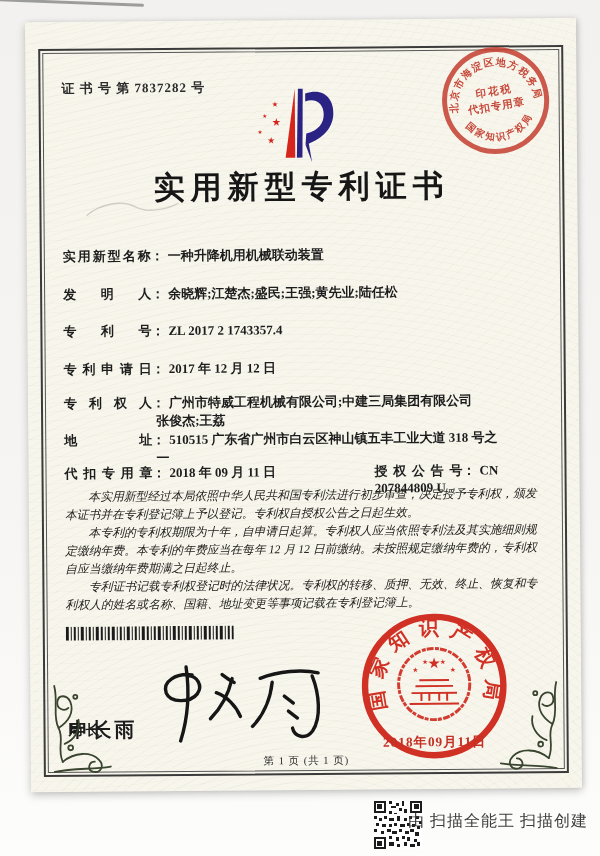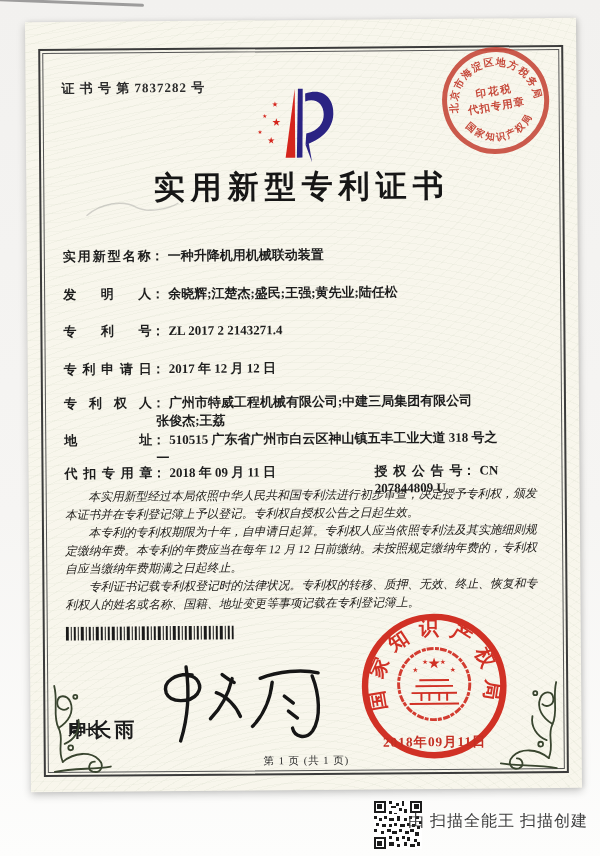--- a/index.html
+++ b/index.html
@@ -107,21 +107,21 @@
     <path d="M2,18 C16,6 38,2 52,10 C64,16 84,12 94,6" fill="none" stroke="#8a8a8a" stroke-width="1.4"></path>
   </svg>
 
   <div class="frow" style="top:226px">
     <span class="flabel">实用新型名称</span><span class="fcolon">：</span><span class="fvalue">一种升降机用机械联动装置</span>
   </div>
   <div class="frow" style="top:264px">
     <span class="flabel">发明人</span><span class="fcolon">：</span><span class="fvalue">余晓辉;江楚杰;盛民;王强;黄先业;陆任松</span>
   </div>
   <div class="frow" style="top:301px">
-    <span class="flabel">专利号</span><span class="fcolon">：</span><span class="fvalue">ZL 2017 2 2143271.4</span>
+    <span class="flabel">专利号</span><span class="fcolon">：</span><span class="fvalue">ZL 2017 2 1743357.4</span>
   </div>
   <div class="frow" style="top:339px">
     <span class="flabel">专利申请日</span><span class="fcolon">：</span><span class="fvalue">2017 年 12 月 12 日</span>
   </div>
   <div class="frow" style="top:373px">
     <span class="flabel">专利权人</span><span class="fcolon">：</span><span class="fvalue">广州市特威工程机械有限公司;中建三局集团有限公司</span>
   </div>
   <div class="fcont" style="top:391px">张俊杰;王荔</div>
   <div class="frow" style="top:410px">
     <span class="flabel">地址</span><span class="fcolon">：</span><span class="fvalue">510515 广东省广州市白云区神山镇五丰工业大道 318 号之</span>

